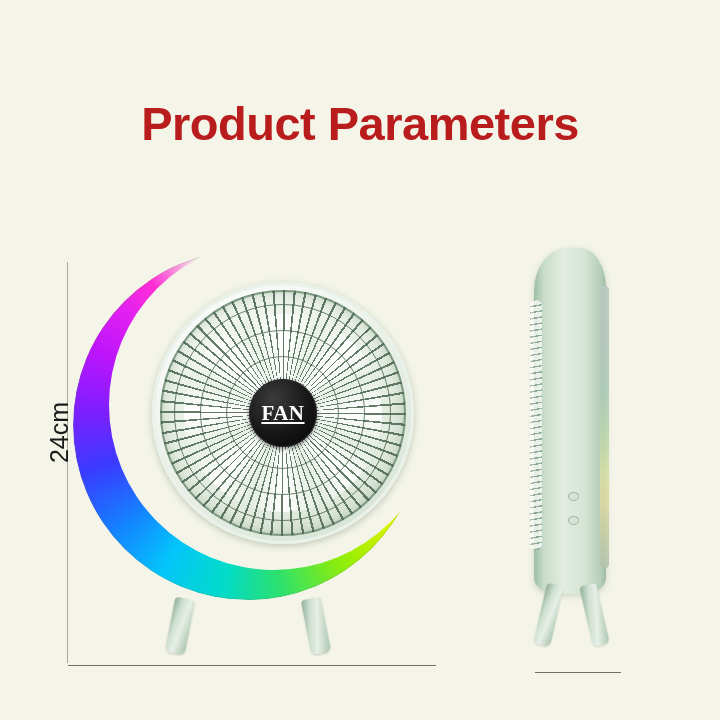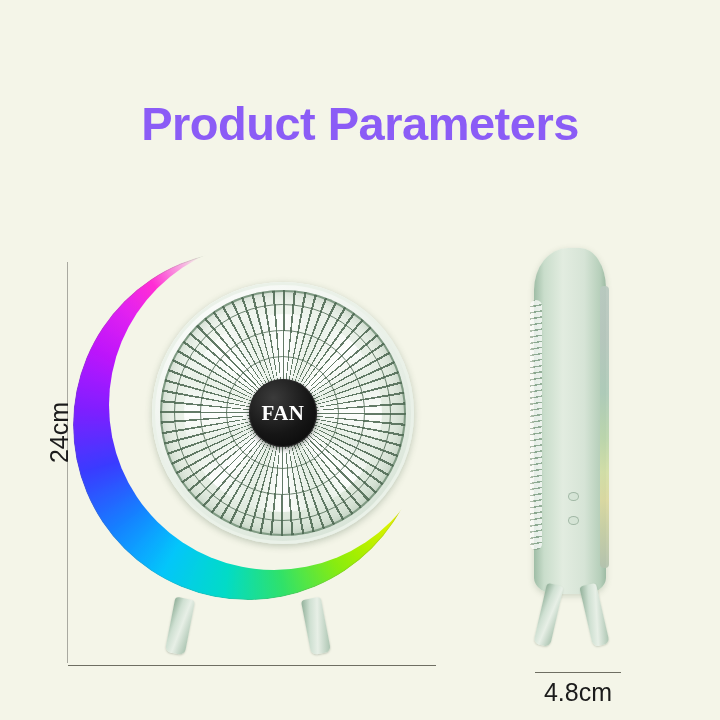--- a/index.html
+++ b/index.html
@@ -240,20 +240,21 @@
     align-items: center;
     justify-content: center;
   }
   #fan-hub-label {
     font-family: "Liberation Serif", serif;
     font-weight: bold;
     font-size: 21px;
     letter-spacing: 0.5px;
     color: #ffffff;
     line-height: 1;
+    text-decoration: underline;
   }
 
   
   #side-view {
     position: absolute;
     left: 528px;
     top: 248px;
     width: 110px;
     height: 412px;
   }
@@ -316,32 +317,31 @@
     box-shadow: 0 1px 2px rgba(60,80,60,.22);
   }
   #side-leg-left  { left: 12px; top: 336px; transform: rotate(13deg); }
   #side-leg-right { left: 58px; top: 336px; transform: rotate(-13deg); }
 </style>
 </head>
 <body>
 
 <div id="stage" style="background: rgb(244, 245, 232);">
 
-  <div id="page-title" style="color: #8b5cf6;">Product Parameters</div>
+  <div id="page-title" style="color: #b91c1c;">Product Parameters</div>
 
   <div class="dim-line-v" style="left:67px; top:262px; height:401px;"></div>
 
   <div class="dim-label" id="dim-height-label">24cm</div>
 
   <div class="dim-line-h" style="left:68px; top:665px; width:368px;"></div>
 
 
   <div class="dim-line-h" style="left:535px; top:672px; width:86px;"></div>
 
-  <div class="dim-label" id="dim-depth-label">4.8cm</div>
 
   <div id="front-view">
 
     <div class="front-leg" id="front-leg-left"></div>
     <div class="front-leg" id="front-leg-right"></div>
 
     <div id="crescent-wrap">
       <div id="crescent-outer"></div>
       <div id="crescent-gloss"></div>
       <div id="crescent-rim"></div>

